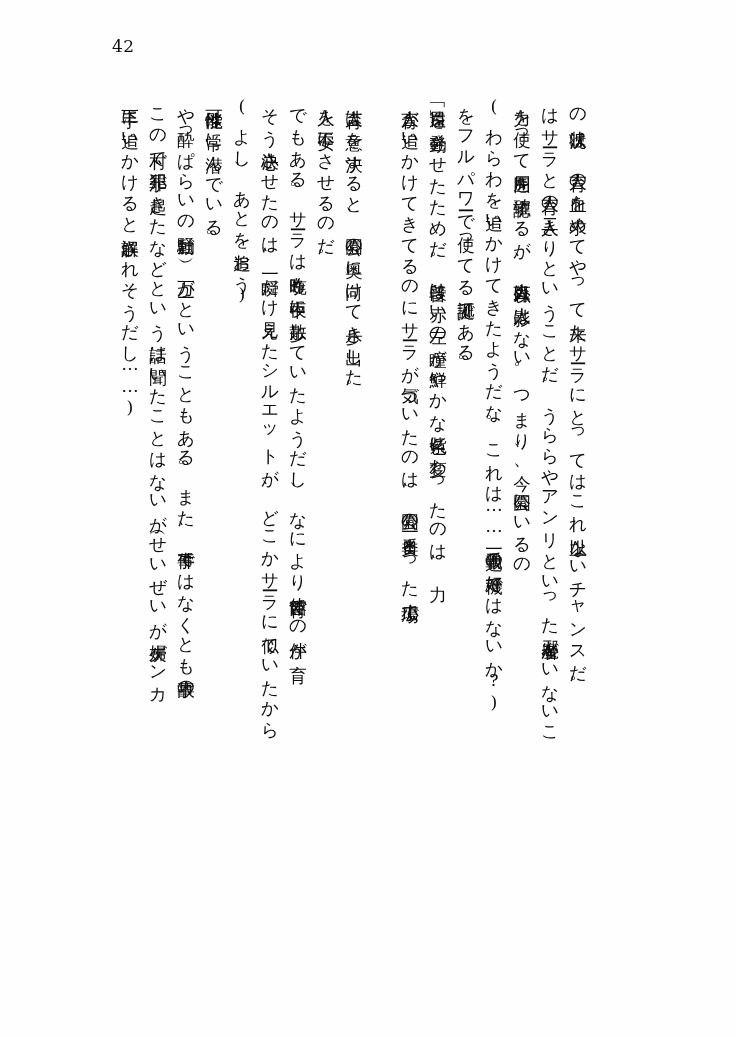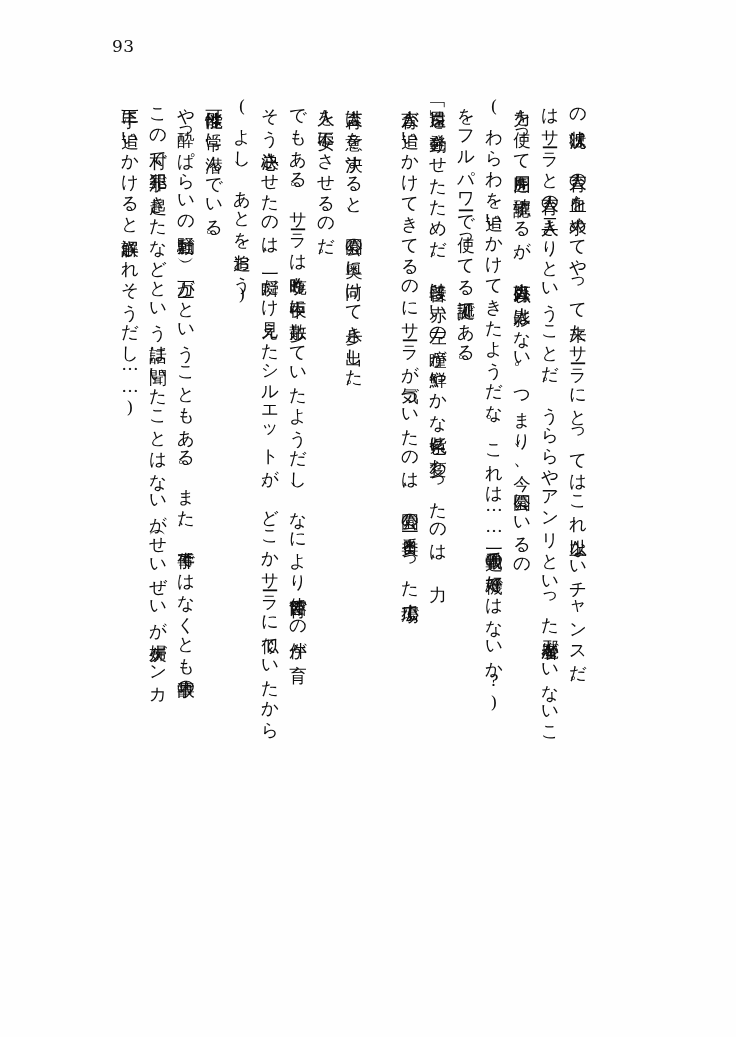--- a/index.html
+++ b/index.html
@@ -66,21 +66,21 @@
   }
 
   
   .vcol { font-weight: 400; }
 </style>
 </head>
 <body>
 
 <div id="page">
 
-  <div id="page-number">93</div>
+  <div id="page-number">42</div>
 
   <div id="text-block">
     <div class="vcol">下手に追いかけると誤解されそうだし……)</div>
     <div class="vcol">この村で犯罪が起きたなどという話は聞いたことはないが（せいぜいが夫婦ゲンカ</div>
     <div class="vcol">や酔っぱらいの騒動だ）、万が一ということもある。また、事件ではなくとも事故の</div>
     <div class="vcol">可能性は常に潜んでいる。</div>
     <div class="vcol">(よし、あとを追おう)</div>
     <div class="vcol">そう決心させたのは、一瞬だけ見えたシルエットが、どこかサーラに似ていたから</div>
     <div class="vcol">でもある。サーラは昨晩も夜中に散歩していたようだし、なにより体育館での件が育</div>
     <div class="vcol">人を不安にさせるのだ。</div>

